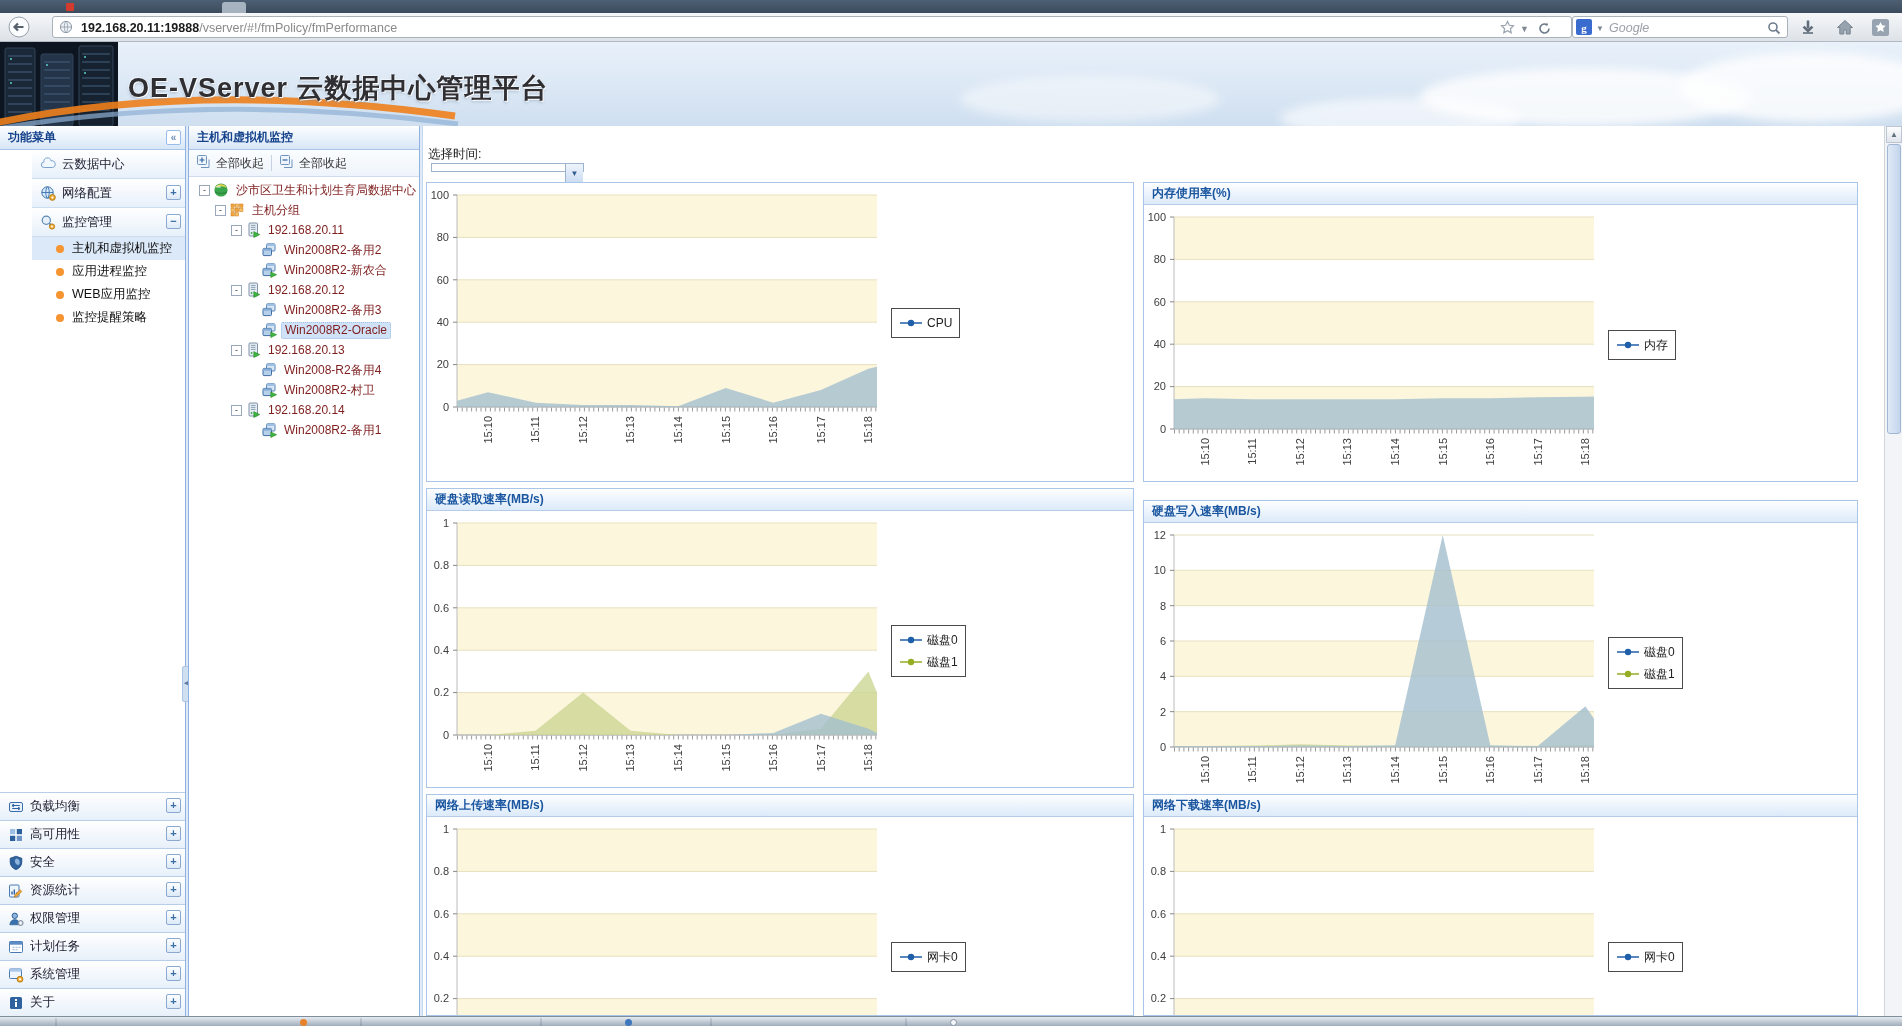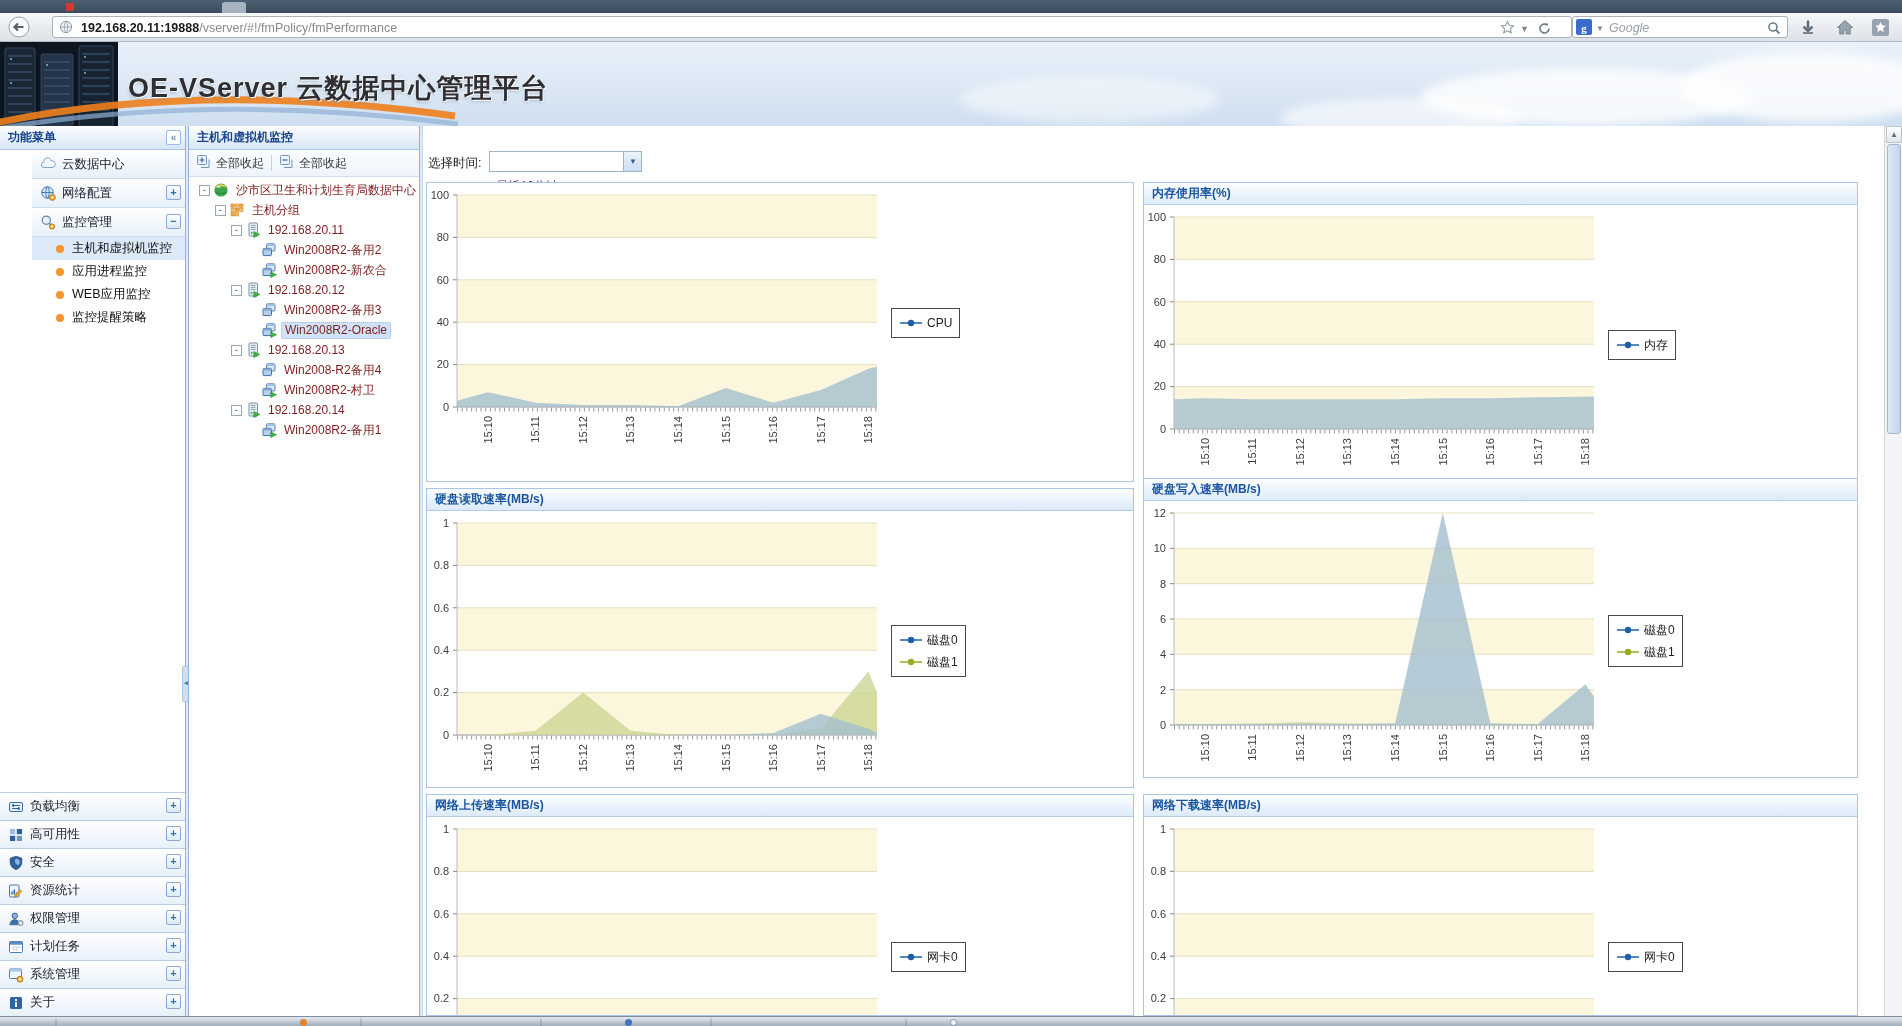--- a/index.html
+++ b/index.html
@@ -62,21 +62,21 @@
   .tree-row{position:absolute;left:0;width:230px;height:20px;cursor:pointer;}
   .tgl{position:absolute;top:5px;width:11px;height:11px;border:1px solid #9aa7b8;background:#fff;box-sizing:border-box;
     font-size:9px;line-height:8px;text-align:center;color:#444;font-family:"DejaVu Sans Mono",monospace;}
   .ticon{position:absolute;top:2px;width:16px;height:16px;}
   .tlabel{position:absolute;top:3px;font-size:12px;color:#7f1d1d;white-space:nowrap;padding:0 3px;line-height:15px;}
   .tlabel.sel{background:#cfe2f7;border:1px dotted #9fc0e2;border-radius:2px;top:2px;}
   #splitter-handle{position:absolute;left:182px;top:540px;width:7px;height:34px;background:#cfdff0;border:1px solid #a9c5e8;
     border-radius:2px;font-size:7px;color:#5c7aa0;text-align:center;line-height:32px;cursor:pointer;}
   
   #main-panel{position:absolute;left:422px;top:0;width:1462px;height:890px;background:#fff;border-left:1px solid #c6d8ee;box-sizing:border-box;}
-  #time-row{position:absolute;left:0;top:20px;height:26px;display:flex;align-items:flex-end;}
+  #time-row{position:absolute;left:0;top:20px;height:26px;display:flex;align-items:flex-start;flex-direction:column;}
   #time-label{margin-left:5px;font-size:12.5px;color:#222;}
   #time-select{position:relative;margin-left:8px;width:153px;height:21px;background:#fff;border:1px solid #9db4cf;box-sizing:border-box;cursor:pointer;}
   #time-value{position:absolute;left:6px;top:3px;font-size:12px;color:#701a75;margin-top:23px;}
   #time-arrow{position:absolute;right:0;top:0;width:17px;height:19px;background:linear-gradient(#eef4fc,#cbdcf2);
     border-left:1px solid #9db4cf;font-size:8px;color:#335e92;text-align:center;line-height:19px;}
   .chart-panel{position:absolute;background:#fff;border:1px solid #a9c5e8;box-sizing:border-box;overflow:hidden;}
   .chart-title{height:22px;background:linear-gradient(#fdfeff,#dceafa);border-bottom:1px solid #b6cdea;
     font-size:12px;font-weight:bold;color:#1a56a0;line-height:21px;padding-left:8px;box-sizing:border-box;}
   .chart-body{position:relative;}
   .chart-body svg text{font-family:"Liberation Sans","DejaVu Sans",sans-serif;}
@@ -670,21 +670,21 @@
                 </div>
                 <div class="lg-row">
                   <svg width="24" height="10">
                     <line x1="1" y1="5" x2="23" y2="5" stroke="#94ad23" stroke-width="1.5"></line>
                     <circle cx="12" cy="5" r="3.2" fill="#94ad23"></circle>
                   </svg>
                   <span>磁盘1</span>
                 </div>
               </div></div>
           </div>
-          <div class="chart-panel" style="left: 720px; top: 352px; width: 715px; height: 300px;">
+          <div class="chart-panel" style="left: 720px; top: 374px; width: 715px; height: 300px;">
             <div class="chart-title">硬盘写入速率(MB/s)</div>
             <div class="chart-body"><svg width="713" height="276">
                 <defs>
                   <clipPath id="clip3">
                     <rect x="30" y="11" width="420" height="213"></rect>
                   </clipPath>
                 </defs>
                 <rect x="30" y="188.66666666666669" width="420" height="35.333333333333314" fill="#fcf6dd"></rect>
                 <rect x="30" y="153.33333333333334" width="420" height="35.33333333333334" fill="#ffffff"></rect>
                 <rect x="30" y="118" width="420" height="35.33333333333334" fill="#fcf6dd"></rect>

